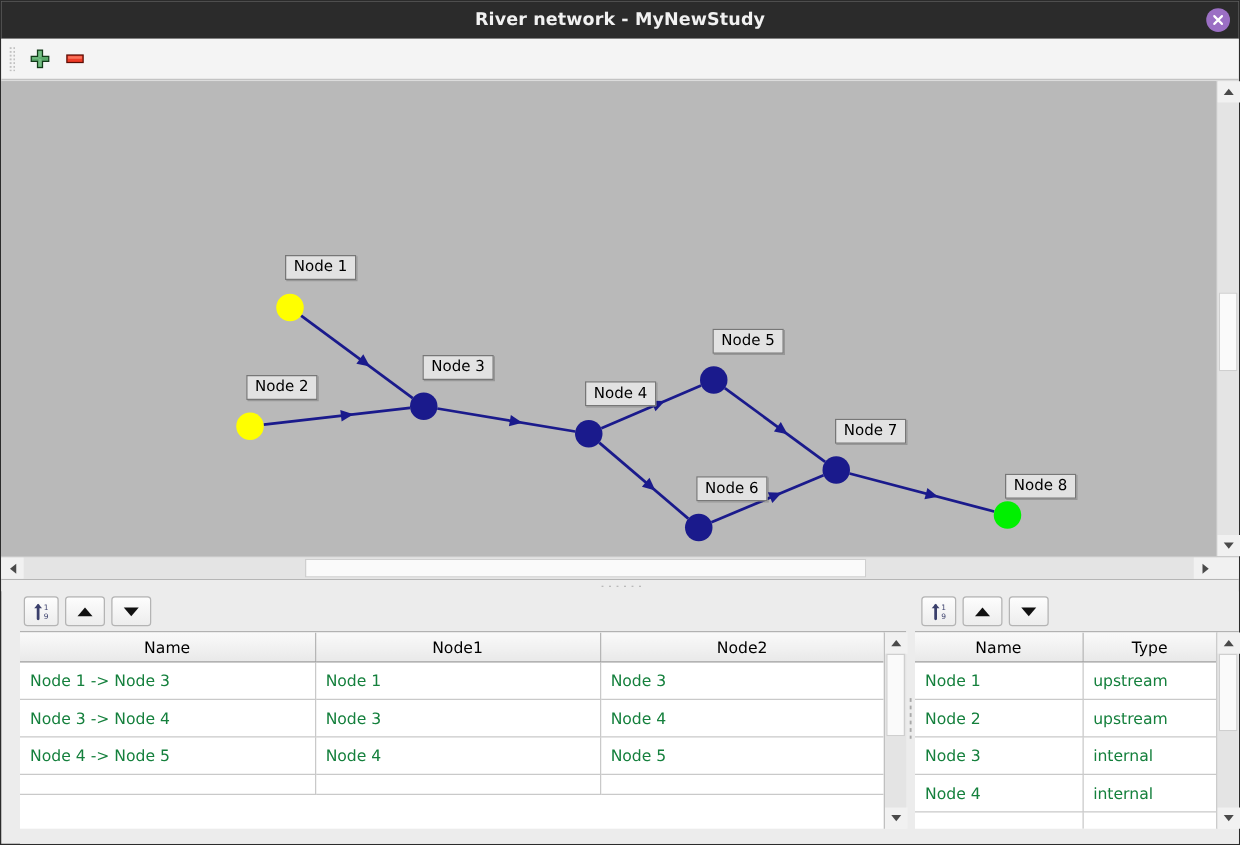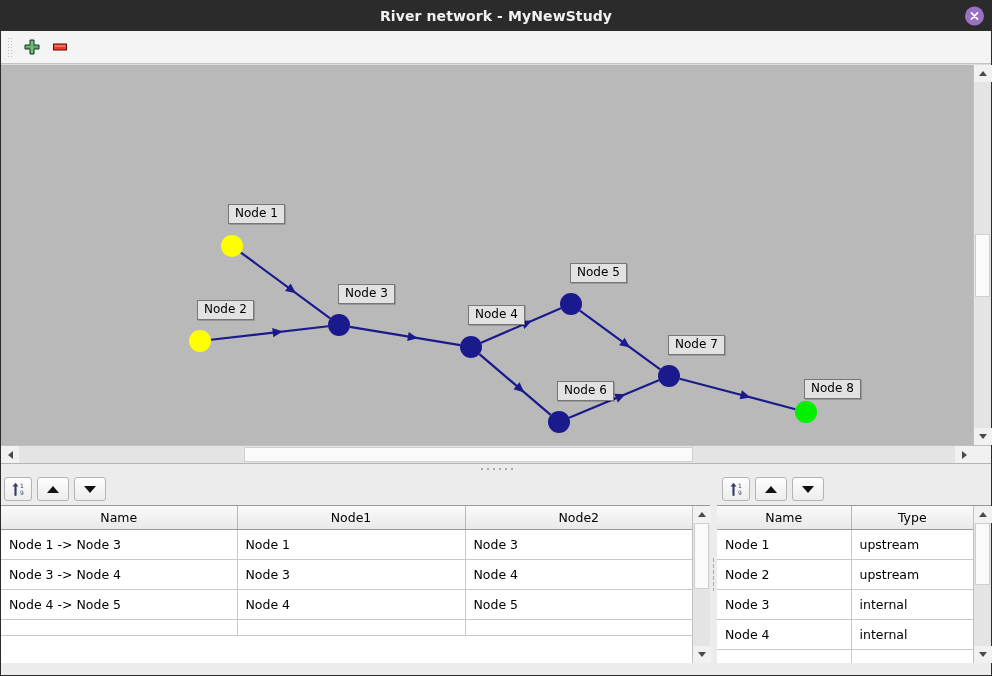--- a/index.html
+++ b/index.html
@@ -129,20 +129,21 @@
   .hsplitter .dots {
     width: 34px; height: 4px;
     background-image: radial-gradient(#a8a8a8 1px, transparent 1px);
     background-size: 6px 4px;
   }
 
   
   .bottom {
     flex: 1; display: flex; flex-direction: row; min-height: 0;
     background: #ececec;
+    margin-left: 15px;
   }
   .pane { display: flex; flex-direction: column; min-width: 0; }
   .pane-left  { flex: 0 0 709px; }
   .pane-right { flex: 1; }
   .vsplitter {
     width: 7px; min-width: 7px;
     background: #ececec;
     display: flex; align-items: center; justify-content: center;
     cursor: col-resize;
   }
@@ -186,21 +187,21 @@
     font-size: 12.5px;
     color: #000;
     height: 23px;
     text-align: center;
   }
   table.grid td {
     border-right: 1px solid #c9c9c9;
     border-bottom: 1px solid #c9c9c9;
     height: 30px;
     font-size: 12.5px;
-    color: #000000;
+    color: #15803d;
     padding: 0 8px;
     background: #fff;
     white-space: nowrap;
     overflow: hidden;
   }
   table.grid tr.filler td { height: 14px; }
   .pane-footer { height: 12px; min-height: 12px; background: #ececec; }
 </style>
 </head>
 <body>

